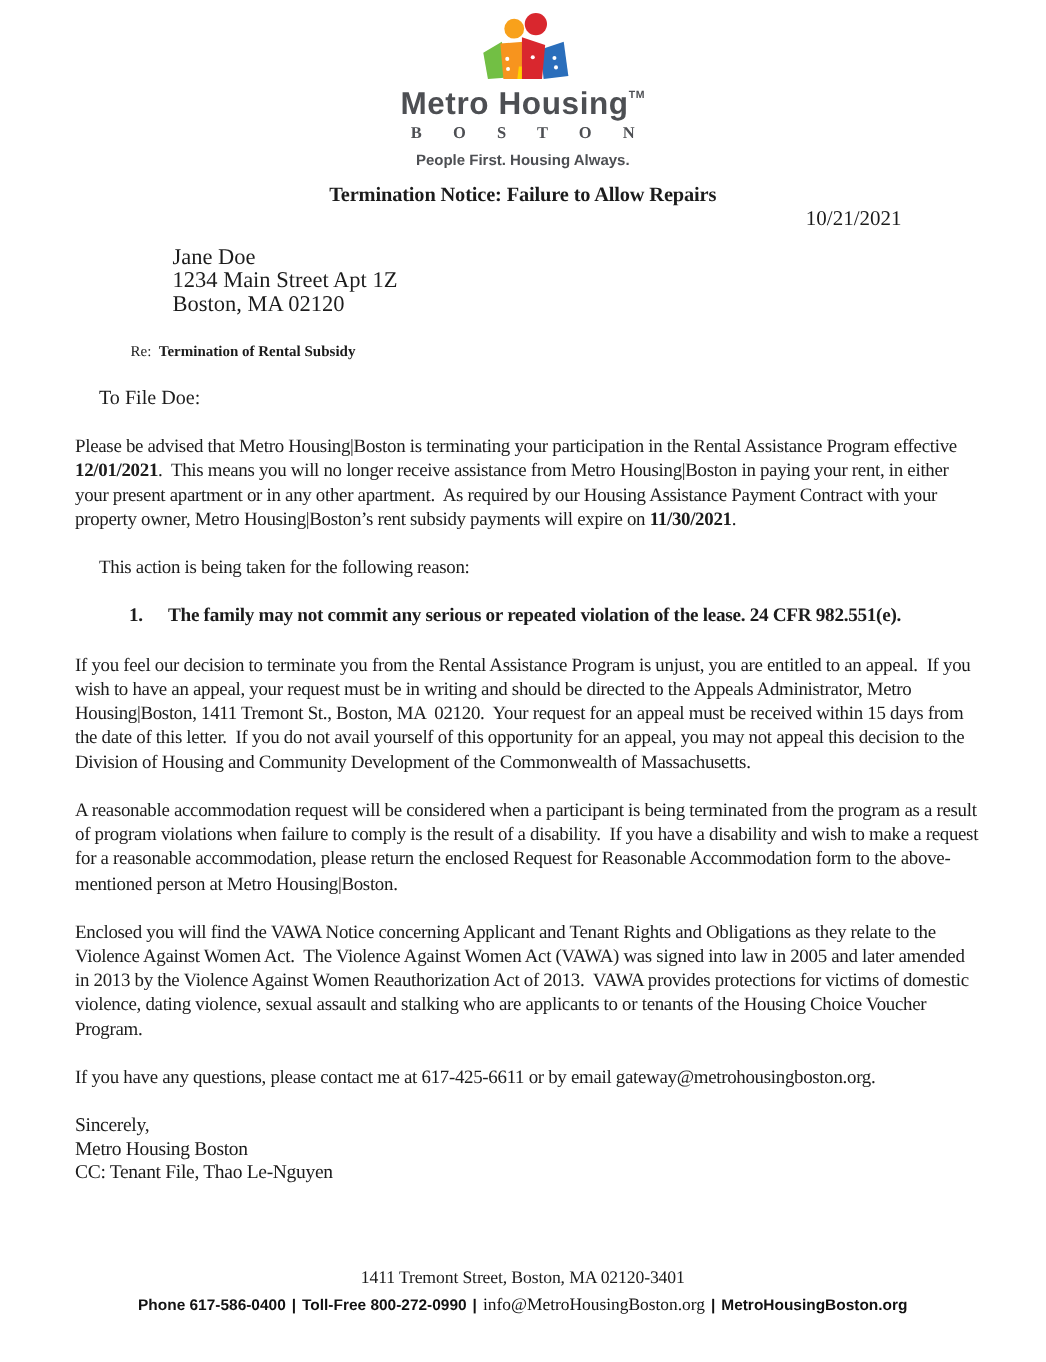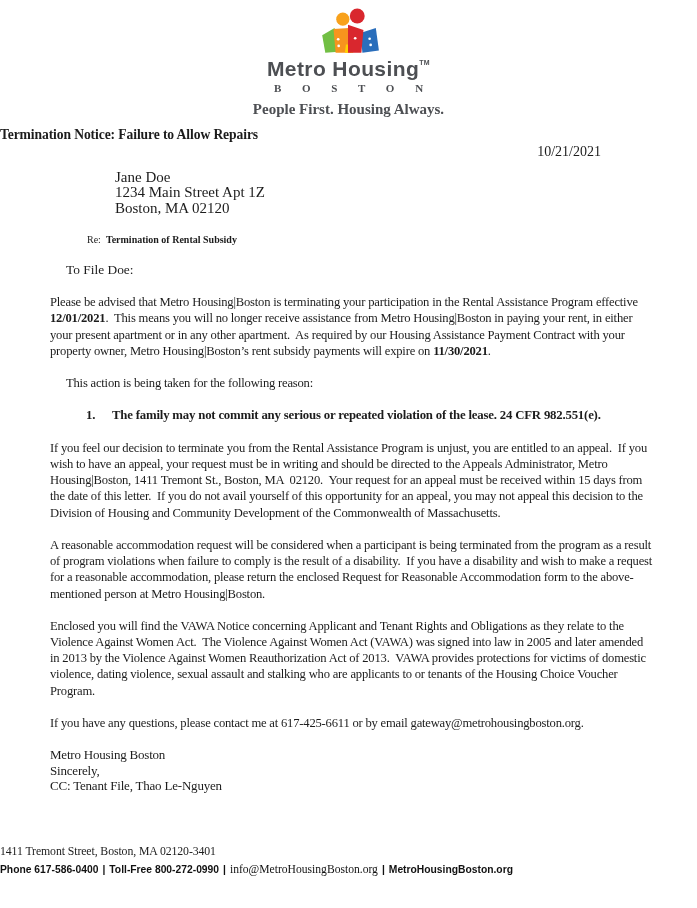--- a/index.html
+++ b/index.html
@@ -28,28 +28,29 @@
   .logo-city {
     font-family: Liberation Serif, serif;
     font-weight: bold;
     font-size: 11px;
     letter-spacing: 9px;
     text-indent: 9px;
     color: #4d4f53;
     margin-top: 2px;
   }
   .logo-tagline {
-    font-family: Liberation Serif, serif;
+    font-family: Liberation Sans, sans-serif;
     font-weight: bold;
-    font-size: 15px;
+    font-size: 10px;
     color: #4d4f53;
     margin-top: 7px;
   }
   
   .letter-title {
+    text-align: center;
     font-weight: bold;
     font-size: 13.6px;
     margin-top: 9px;
     letter-spacing: -0.1px;
   }
   .letter-date {
     text-align: right;
     padding-right: 96px;
     font-size: 14px;
     margin-top: 1px;
@@ -74,20 +75,21 @@
     line-height: 16.6px;
   }
   .reason-number { width: 26px; flex: 0 0 26px; }
   .reason-text { flex: 1; white-space: pre-wrap; }
   .signature { margin: 16px 43px 0 50px; font-size: 13px; letter-spacing: -0.2px; line-height: 15.6px; }
   
   .footer {
     position: absolute;
     left: 0; right: 0;
     bottom: 32px;
+    text-align: center;
   }
   .footer-address { font-size: 11.8px; letter-spacing: -0.1px; }
   .footer-contact {
     font-family: "Liberation Sans", sans-serif;
     font-weight: bold;
     font-size: 10.3px;
     margin-top: 4px;
     color: #111111;
   }
   .footer-contact .sep { margin: 0 4px; }
@@ -155,22 +157,22 @@
 
   <p class="body-par">If you feel our decision to terminate you from the Rental Assistance Program is unjust, you are entitled to an appeal.  If you wish to have an appeal, your request must be in writing and should be directed to the Appeals Administrator, Metro Housing|Boston, 1411 Tremont St., Boston, MA  02120.  Your request for an appeal must be received within 15 days from the date of this letter.  If you do not avail yourself of this opportunity for an appeal, you may not appeal this decision to the Division of Housing and Community Development of the Commonwealth of Massachusetts.</p>
 
   <p class="body-par">A reasonable accommodation request will be considered when a participant is being terminated from the program as a result of program violations when failure to comply is the result of a disability.  If you have a disability and wish to make a request for a reasonable accommodation, please return the enclosed Request for Reasonable Accommodation form to the above-mentioned person at Metro Housing|Boston.</p>
 
   <p class="body-par">Enclosed you will find the VAWA Notice concerning Applicant and Tenant Rights and Obligations as they relate to the Violence Against Women Act.  The Violence Against Women Act (VAWA) was signed into law in 2005 and later amended in 2013 by the Violence Against Women Reauthorization Act of 2013.  VAWA provides protections for victims of domestic violence, dating violence, sexual assault and stalking who are applicants to or tenants of the Housing Choice Voucher Program.</p>
 
   <p class="body-par">If you have any questions, please contact me at 617-425-6611 or by email gateway@metrohousingboston.org.</p>
 
   <div class="signature">
+    <div>Sincerely,</div>
     <div>Metro Housing Boston</div>
-    <div>Sincerely,</div>
     <div>CC: Tenant File, Thao Le-Nguyen</div>
   </div>
 
   <div class="footer">
     <div class="footer-address">1411 Tremont Street, Boston, MA 02120-3401</div>
     <div class="footer-contact">
       <span>Phone 617-586-0400</span><span class="sep">|</span><span>Toll-Free 800-272-0990</span><span class="sep">|</span><span class="serif-seg">info@MetroHousingBoston.org</span><span class="sep">|</span><span>MetroHousingBoston.org</span>
     </div>
   </div>
 

